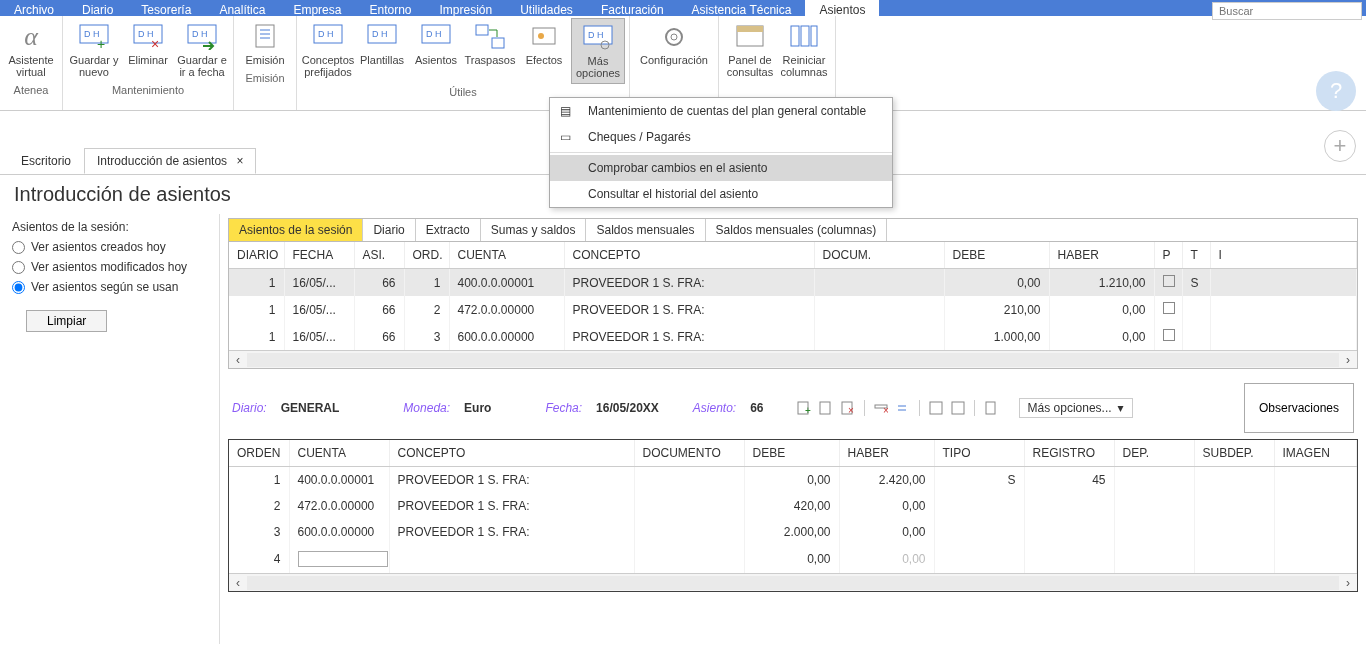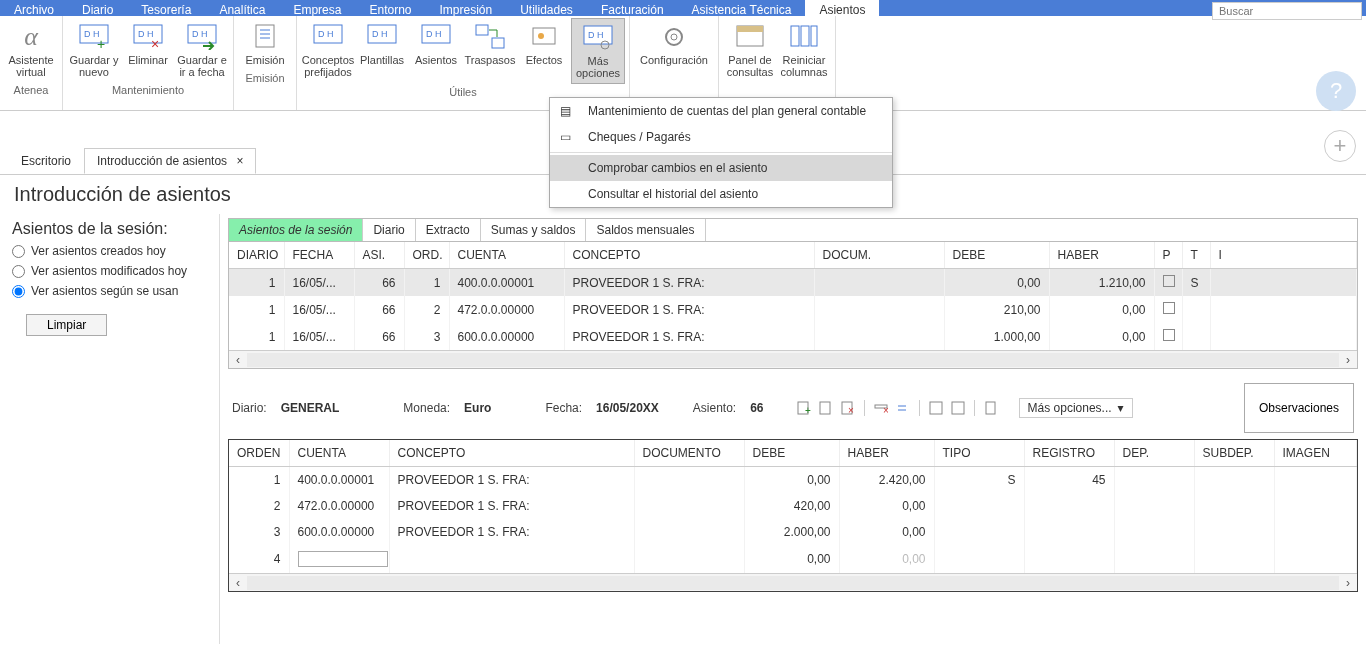--- a/index.html
+++ b/index.html
@@ -22,38 +22,38 @@
 .dropdown-menu .dd-item.highlighted { background: #d8d8d8; }
 .dropdown-menu .dd-sep { height: 0; border-top: 1px solid #ddd; margin: 2px 0; }
 .dropdown-menu .dd-icon { width: 20px; height: 14px; margin-right: 8px; display: inline-block; }
 .tabs-bar { display: flex; align-items: flex-end; height: 30px; border-bottom: 1px solid #ccc; padding-left: 8px; margin-top: 34px; }
 .tab { padding: 5px 12px; font-size: 12px; border: 1px solid transparent; cursor: pointer; }
 .tab.active { border: 1px solid #ccc; border-bottom: 1px solid #fff; background: #fff; }
 .tab .close-x { margin-left: 6px; color: #333; }
 .page-title { font-size: 20px; padding: 8px 14px; color: #333; }
 .main-area { display: flex; height: 430px; }
 .sidebar { width: 220px; padding: 6px 12px; border-right: 1px solid #ddd; }
-.sidebar .sb-title { font-size: 16px; }
+.sidebar .sb-title { font-size: 12px; }
 .sidebar label { display: flex; align-items: center; font-size: 12px; margin: 6px 0; cursor: pointer; }
 .sidebar input[type=radio] { margin-right: 6px; }
 .sidebar .btn-limpiar { margin-top: 10px; margin-left: 14px; padding: 3px 20px; border: 1px solid #aaa; background: #f4f4f4; cursor: pointer; font-size: 12px; }
 .content { flex: 1; padding: 4px 8px 8px 8px; display: flex; flex-direction: column; overflow: hidden; }
 .grid-tabs { display: flex; border: 1px solid #bbb; }
 .grid-tab { padding: 4px 10px; font-size: 12px; cursor: pointer; border-right: 1px solid #ccc; }
-.grid-tab.active { background: #86efac; font-weight: 500; font-style: italic; }
+.grid-tab.active { background: #fde047; font-weight: 500; }
 .grid-box { border: 1px solid #bbb; border-top: none; margin-bottom: 8px; }
 .grid-table { width: 100%; border-collapse: collapse; table-layout: fixed; }
 .grid-table th { text-align: left; font-weight: normal; font-size: 12px; padding: 6px 8px; border-bottom: 1px solid #ccc; border-right: 1px solid #eee; background: #fff; }
 .grid-table td { font-size: 12px; padding: 6px 8px; border-right: 1px solid #f2f2f2; }
 .grid-table tr.row-highlight td { background: #e8e8e8; }
 .grid-scroll { display: flex; align-items: center; border-top: 1px solid #ccc; background: #f4f4f4; height: 18px; }
 .grid-scroll .arrow { width: 18px; text-align: center; cursor: pointer; color: #555; }
 .grid-scroll .track { flex: 1; background: #eaeaea; height: 14px; }
 .info-bar { display: flex; align-items: center; padding: 6px 4px; font-size: 12px; gap: 14px; flex-wrap: nowrap; }
-.info-bar .lbl { color: #404040; }
+.info-bar .lbl { color: #8b5cf6; font-style: italic; }
 .info-bar .val { font-weight: bold; }
 .info-bar .toolbar-icons { display: flex; gap: 2px; margin-left: 16px; }
 .info-bar .tb-icon { width: 20px; height: 20px; border: 1px solid transparent; display: flex; align-items: center; justify-content: center; cursor: pointer; }
 .info-bar .tb-sep { width: 1px; background: #ccc; margin: 2px 4px; }
 .info-bar .mas-op { display: flex; align-items: center; border: 1px solid #ccc; padding: 2px 8px; cursor: pointer; margin-left: 4px; font-size: 12px; }
 .info-bar .btn-obs { margin-left: auto; border: 1px solid #aaa; background: #fff; padding: 17px 14px; cursor: pointer; font-size: 12px; }
 .detail-box { border: 1px solid #404040; }
 .checkbox-sq { display: inline-block; width: 12px; height: 12px; border: 1px solid #888; }
 .num-r { text-align: right; margin-top: 40px; }
 svg.dh-icon { width: 30px; height: 26px; }
@@ -304,20 +304,21 @@
   </div>
 
   <div class="content">
 
     <div class="grid-tabs">
       <div class="grid-tab active">Asientos de la sesión</div>
       <div class="grid-tab">Diario</div>
       <div class="grid-tab">Extracto</div>
       <div class="grid-tab">Sumas y saldos</div>
       <div class="grid-tab">Saldos mensuales</div>
+      <div class="grid-tab">Saldos mensuales (columnas)</div>
     </div>
 
     <div class="grid-box">
       <table class="grid-table">
         <colgroup>
             <col style="width:55px">
             <col style="width:70px">
             <col style="width:50px">
             <col style="width:45px">
             <col style="width:115px">

